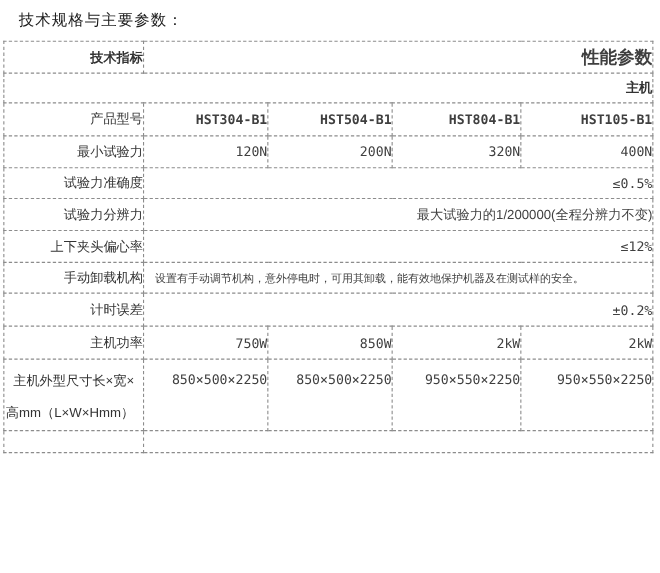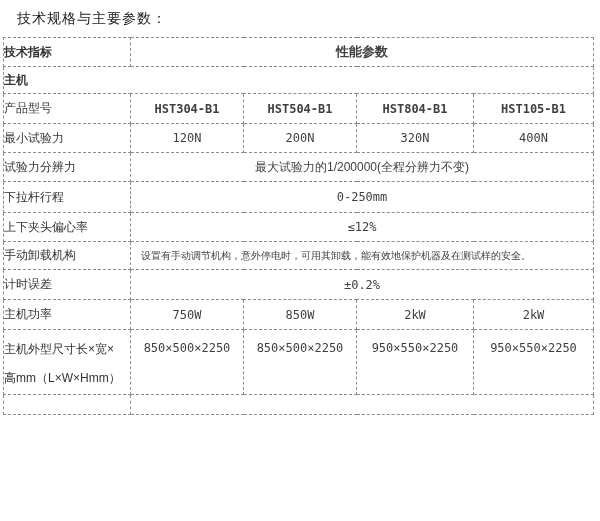--- a/index.html
+++ b/index.html
@@ -18,20 +18,21 @@
     width:590px;
     border-collapse:collapse;
     table-layout:fixed;
   }
   table.specs td{
     border:1px dashed #8c8c8c;
     font-size:12px;
     padding:0;
     vertical-align:middle;
     overflow:hidden;
+    text-align:right;
   }
   td.lbl{
     padding-left:12px;
     text-align:left;
     color:#333333;
   }
   td.val{
     text-align:center;
     font-family:"DejaVu Sans Mono","Liberation Mono",monospace;
     font-size:11.5px;
@@ -57,46 +58,46 @@
   <colgroup>
     <col style="width:127px">
       <col style="width:113px">
       <col style="width:113px">
       <col style="width:117px">
       <col style="width:120px">
   </colgroup>
   <tbody>
     <tr style="height:29px">
       <td class="lbl bold">技术指标</td>
-      <td class="val bold" colspan="4" style="font-family:Liberation Serif, serif;font-size:13px">性能参数</td>
+      <td class="val bold" colspan="4" style="font-family:Liberation Serif, serif;font-size:16px">性能参数</td>
     </tr>
     <tr style="height:27px">
       <td class="lbl bold" colspan="5">主机</td>
     </tr>
     <tr style="height:30px">
       <td class="lbl">产品型号</td>
       <td class="val bold">HST304-B1</td>
       <td class="val bold">HST504-B1</td>
       <td class="val bold">HST804-B1</td>
       <td class="val bold">HST105-B1</td>
     </tr>
     <tr style="height:29px">
       <td class="lbl">最小试验力</td>
       <td class="val">120N</td>
       <td class="val">200N</td>
       <td class="val">320N</td>
       <td class="val">400N</td>
     </tr>
+    <tr style="height:28px">
+      <td class="lbl">试验力准确度</td>
+      <td class="val" colspan="4">≤0.5%</td>
+    </tr>
     <tr style="height:29px">
       <td class="lbl">试验力分辨力</td>
       <td class="val" colspan="4" style="font-family:'Liberation Sans','DejaVu Sans',sans-serif;font-size:12px">最大试验力的1/200000(全程分辨力不变)</td>
-    </tr>
-    <tr style="height:31px">
-      <td class="lbl">下拉杆行程</td>
-      <td class="val" colspan="4">0-250mm</td>
     </tr>
     <tr style="height:29px">
       <td class="lbl">上下夹头偏心率</td>
       <td class="val" colspan="4">≤12%</td>
     </tr>
     <tr style="height:28px">
       <td class="lbl">手动卸载机构</td>
       <td class="val left" colspan="4">设置有手动调节机构，意外停电时，可用其卸载，能有效地保护机器及在测试样的安全。</td>
     </tr>
     <tr style="height:30px">

